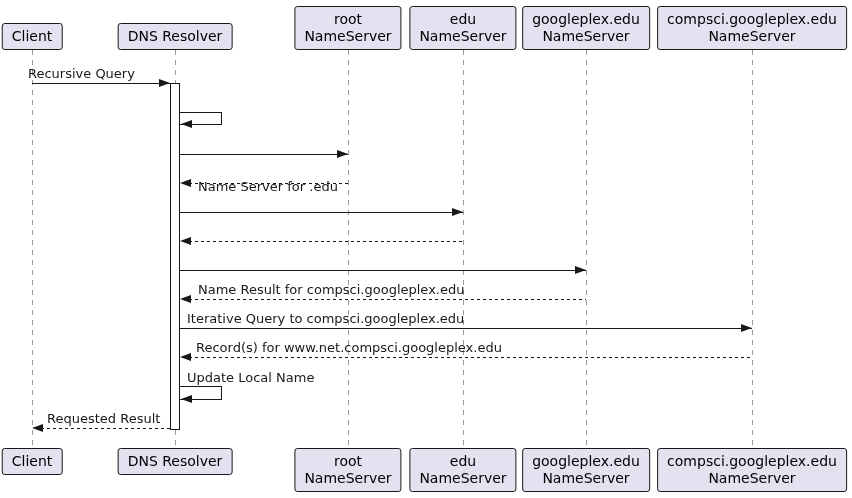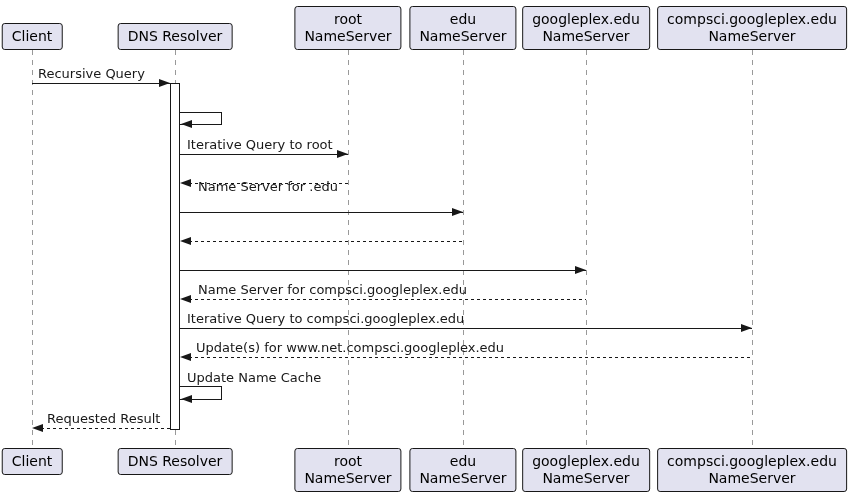--- a/index.html
+++ b/index.html
@@ -104,57 +104,56 @@
   <div class="pbox bottom" style="left:175px">DNS Resolver</div>
   <div class="pbox bottom" style="left:348px">root
 NameServer</div>
   <div class="pbox bottom" style="left:463px">edu
 NameServer</div>
   <div class="pbox bottom" style="left:586px">googleplex.edu
 NameServer</div>
   <div class="pbox bottom" style="left:752px">compsci.googleplex.edu
 NameServer</div>
 
-  <div class="mlabel" style="left:38px; top:66px">Recursive Query</div>
+  <div class="mlabel" style="left:28px; top:66px">Recursive Query</div>
   <div class="line-solid" style="left:32px; top:83px; width:138px"></div>
   <div class="head-r" style="left:159px; top:79px"></div>
 
   <div class="selfloop" style="left:180px; top:112px; height:13px"></div>
   <div class="head-l" style="left:181px; top:120px"></div>
 
-  <div class="mlabel" style="left:187px; top:137px">Iterative Query to root</div>
   <div class="line-solid" style="left:180px; top:154px; width:168px"></div>
   <div class="head-r" style="left:337px; top:150px"></div>
 
   <div class="mlabel" style="left:198px; top:179px">Name Server for .edu</div>
   <div class="line-dashed" style="left:189px; top:183px; width:159px"></div>
   <div class="head-l" style="left:180px; top:179px"></div>
 
   <div class="line-solid" style="left:180px; top:212px; width:283px"></div>
   <div class="head-r" style="left:452px; top:208px"></div>
 
   <div class="line-dashed" style="left:189px; top:241px; width:274px"></div>
   <div class="head-l" style="left:180px; top:237px"></div>
 
   <div class="line-solid" style="left:180px; top:270px; width:406px"></div>
   <div class="head-r" style="left:575px; top:266px"></div>
 
-  <div class="mlabel" style="left:198px; top:282px">Name Server for compsci.googleplex.edu</div>
+  <div class="mlabel" style="left:198px; top:282px">Name Result for compsci.googleplex.edu</div>
   <div class="line-dashed" style="left:189px; top:299px; width:397px"></div>
   <div class="head-l" style="left:180px; top:295px"></div>
 
   <div class="mlabel" style="left:187px; top:311px">Iterative Query to compsci.googleplex.edu</div>
   <div class="line-solid" style="left:180px; top:328px; width:572px"></div>
   <div class="head-r" style="left:741px; top:324px"></div>
 
-  <div class="mlabel" style="left:196px; top:340px">Update(s) for www.net.compsci.googleplex.edu</div>
+  <div class="mlabel" style="left:196px; top:340px">Record(s) for www.net.compsci.googleplex.edu</div>
   <div class="line-dashed" style="left:189px; top:357px; width:563px"></div>
   <div class="head-l" style="left:180px; top:353px"></div>
 
-  <div class="mlabel" style="left:187px; top:370px">Update Name Cache</div>
+  <div class="mlabel" style="left:187px; top:370px">Update Local Name</div>
   <div class="selfloop" style="left:180px; top:386px; height:14px"></div>
   <div class="head-l" style="left:181px; top:395px"></div>
 
   <div class="mlabel" style="left:47px; top:411px">Requested Result</div>
   <div class="line-dashed" style="left:41px; top:428px; width:129px"></div>
   <div class="head-l" style="left:32px; top:424px"></div>
 
 </div>
 
 </body></html>

